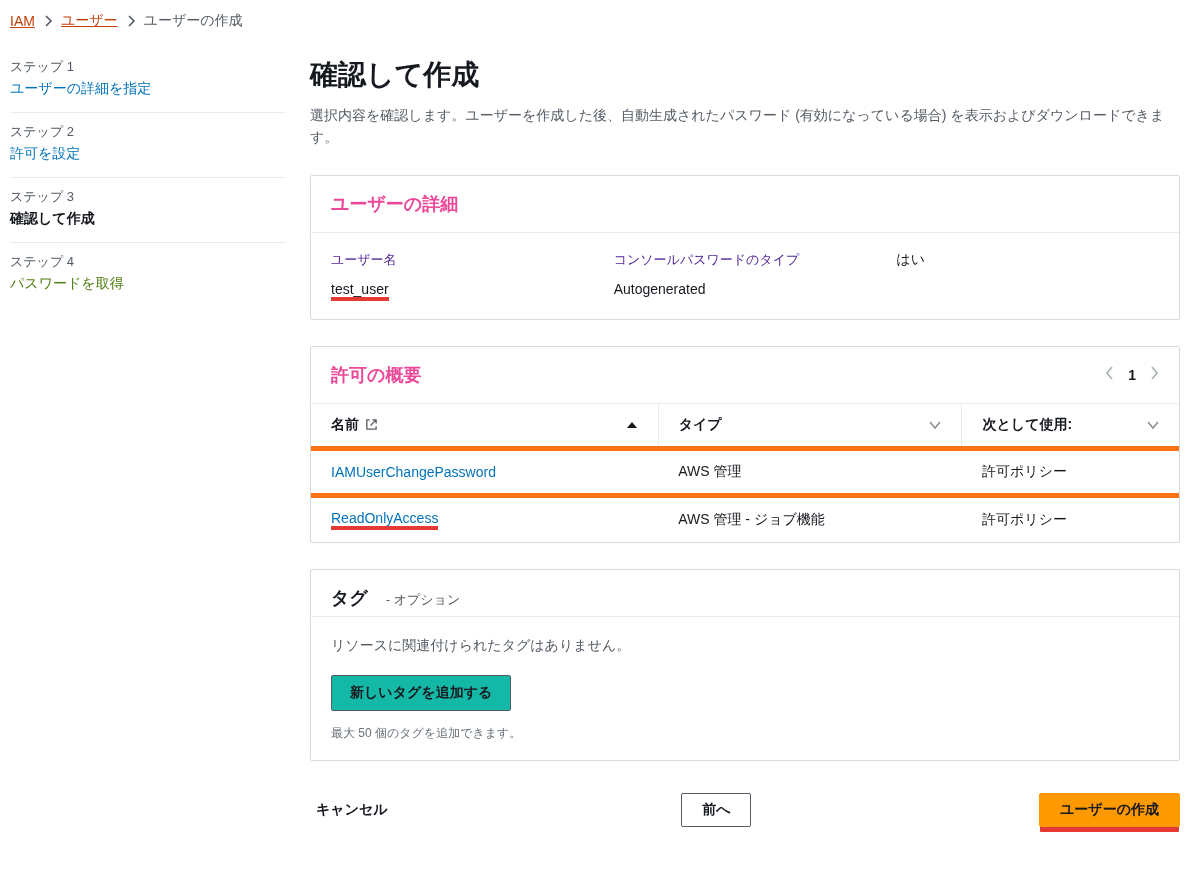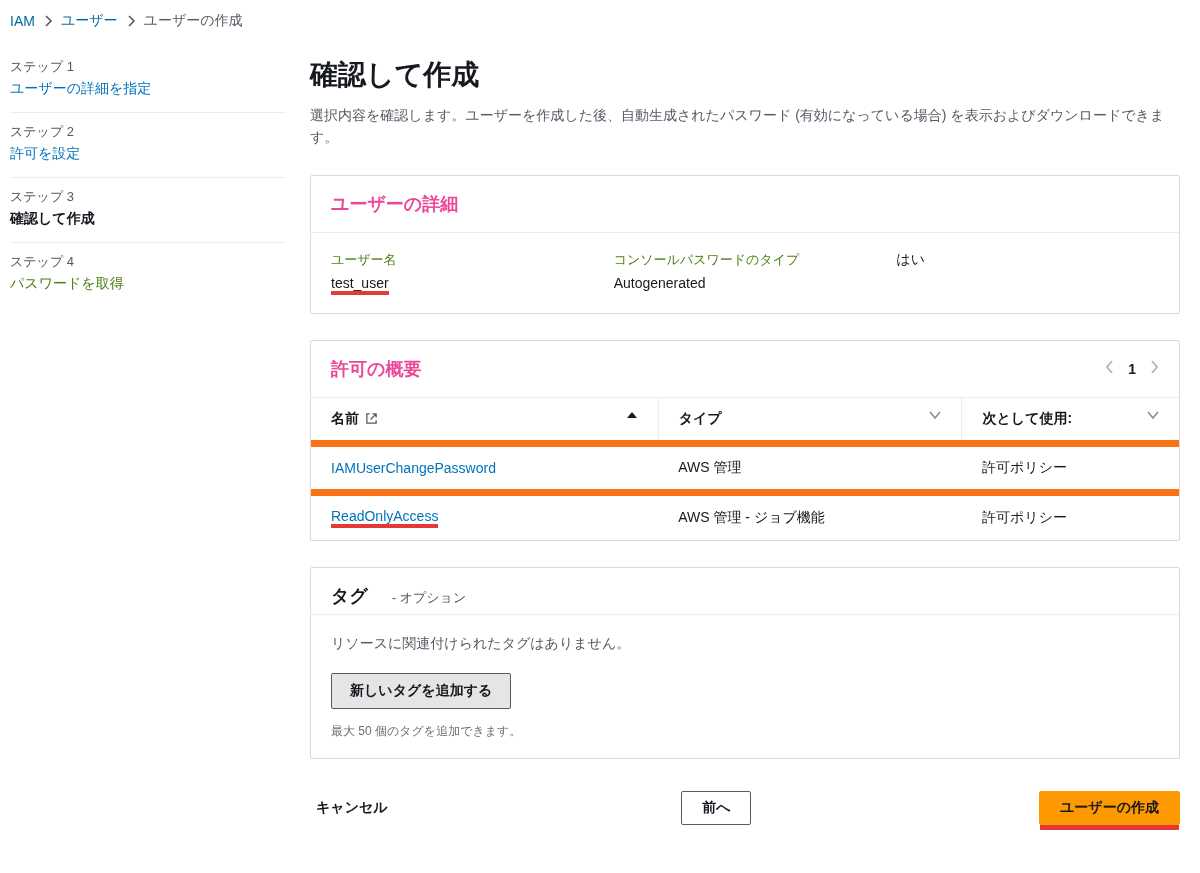--- a/index.html
+++ b/index.html
@@ -13,21 +13,21 @@
   a { color: #0073bb; text-decoration: none; }
 
   
   .breadcrumb {
     display: flex;
     align-items: center;
     gap: 8px;
     padding: 12px 10px 10px 10px;
     font-size: 14px;
   }
-  .breadcrumb .crumb-link { color: #0369a1; }
+  .breadcrumb .crumb-link { color: #c2410c; text-decoration: underline; }
   .breadcrumb .crumb-sep { color: #545b64; }
   .breadcrumb .crumb-current { color: #545b64; }
   .crumb-sep svg { display:block; }
 
   
   .layout { display: flex; }
   .sidebar { width: 296px; flex-shrink: 0; padding: 8px 10px; }
   .main { flex: 1; padding: 8px 20px 40px 14px; }
 
   
@@ -40,56 +40,56 @@
   .step-title.disabled { color: #4d7c0f; }
 
   
   .page-title { font-size: 28px; font-weight: 700; margin: 8px 0 10px 0; color:#16191f; }
   .page-desc { font-size: 14px; color: #545b64; line-height: 1.6; margin-bottom: 26px; }
 
   
   .panel { border: 1px solid #d5dbdb; border-radius: 2px; margin-bottom: 26px; background: #fff; }
   .panel-header { padding: 16px 20px; border-bottom: 1px solid #eaeded; display:flex; align-items:center; justify-content:space-between; }
   .panel-title { font-size: 18px; font-weight: 700; color:#ec4899; }
-  .panel-subtitle { font-size: 13px; color: #545b64; font-weight: 400; margin-left: 20px; }
+  .panel-subtitle { font-size: 13px; color: #545b64; font-weight: 400; margin-left: 14px; }
   .panel-body { padding: 18px 20px; }
   .panel-body.tight { padding: 0; }
 
   
   .kv-row { display: flex; gap: 20px; }
   .kv { flex: 1; }
-  .kv-label { font-size: 13px; color: #4d7c0f; margin-bottom: 6px; }
+  .kv-label { font-size: 13px; color: #4c1d95; margin-bottom: 12px; }
   .kv-value { font-size: 14px; color: #16191f; }
   .underline-red { display:inline-block; border-bottom: 4px solid #e53935; padding-bottom: 0px; }
 
   
   .pager { display:flex; align-items:center; gap:14px; color:#545b64; }
   .pager .page-num { font-weight:700; color:#16191f; }
   .pager .chev { color:#aab7b8; cursor:pointer; }
 
   
   table.perm { width:100%; border-collapse: collapse; }
   table.perm th, table.perm td { text-align:left; padding: 12px 20px; font-size:14px; }
   table.perm thead th { border-bottom: 1px solid #eaeded; font-weight:700; color:#16191f; }
-  table.perm tbody td { border-top: 7px solid #f97316; }
-  .th-inner { display:flex; gap:22px; justify-content:space-between; }
+  table.perm tbody td { border-top: 5px solid #f97316; }
+  .th-inner { display:flex; align-items:center; gap:22px; justify-content:space-between; }
   .th-label { display:flex; align-items:center; gap:6px; }
   .ext-icon svg, .sort-icon svg { display:block; }
   .col-name { width: 40%; }
   .col-type { width: 35%; }
   .col-use  { width: 25%; }
   .vr { border-left: 1px solid #eaeded; }
 
   
   .tags-desc { font-size: 12.5px; color:#545b64; line-height:1.6; padding: 0 20px 16px 20px; }
   .tags-empty { padding: 20px; color:#545b64; border-top:1px solid #eaeded; }
   .tags-actions { padding: 0 20px 10px 20px; }
   .btn-secondary {
     display:inline-block; padding: 8px 18px; border:1px solid #545b64; border-radius:2px;
-    background:#e5e5e5; color:#16191f; font-weight:700; cursor:pointer; font-size:14px;
+    background:#14b8a6; color:#16191f; font-weight:700; cursor:pointer; font-size:14px;
   }
   .tags-hint { font-size:12px; color:#687078; padding: 4px 20px 18px 20px; }
 
   
   .footer { display:flex; justify-content:space-between; align-items:center; gap:16px; padding-top:6px; }
   .btn-link { color:#16191f; font-weight:700; cursor:pointer; padding:8px 6px; }
   .btn-default {
     padding: 7px 20px; border:1px solid #545b64; border-radius:2px; background:#fff;
     color:#16191f; font-weight:700; cursor:pointer; font-size:14px;
   }

